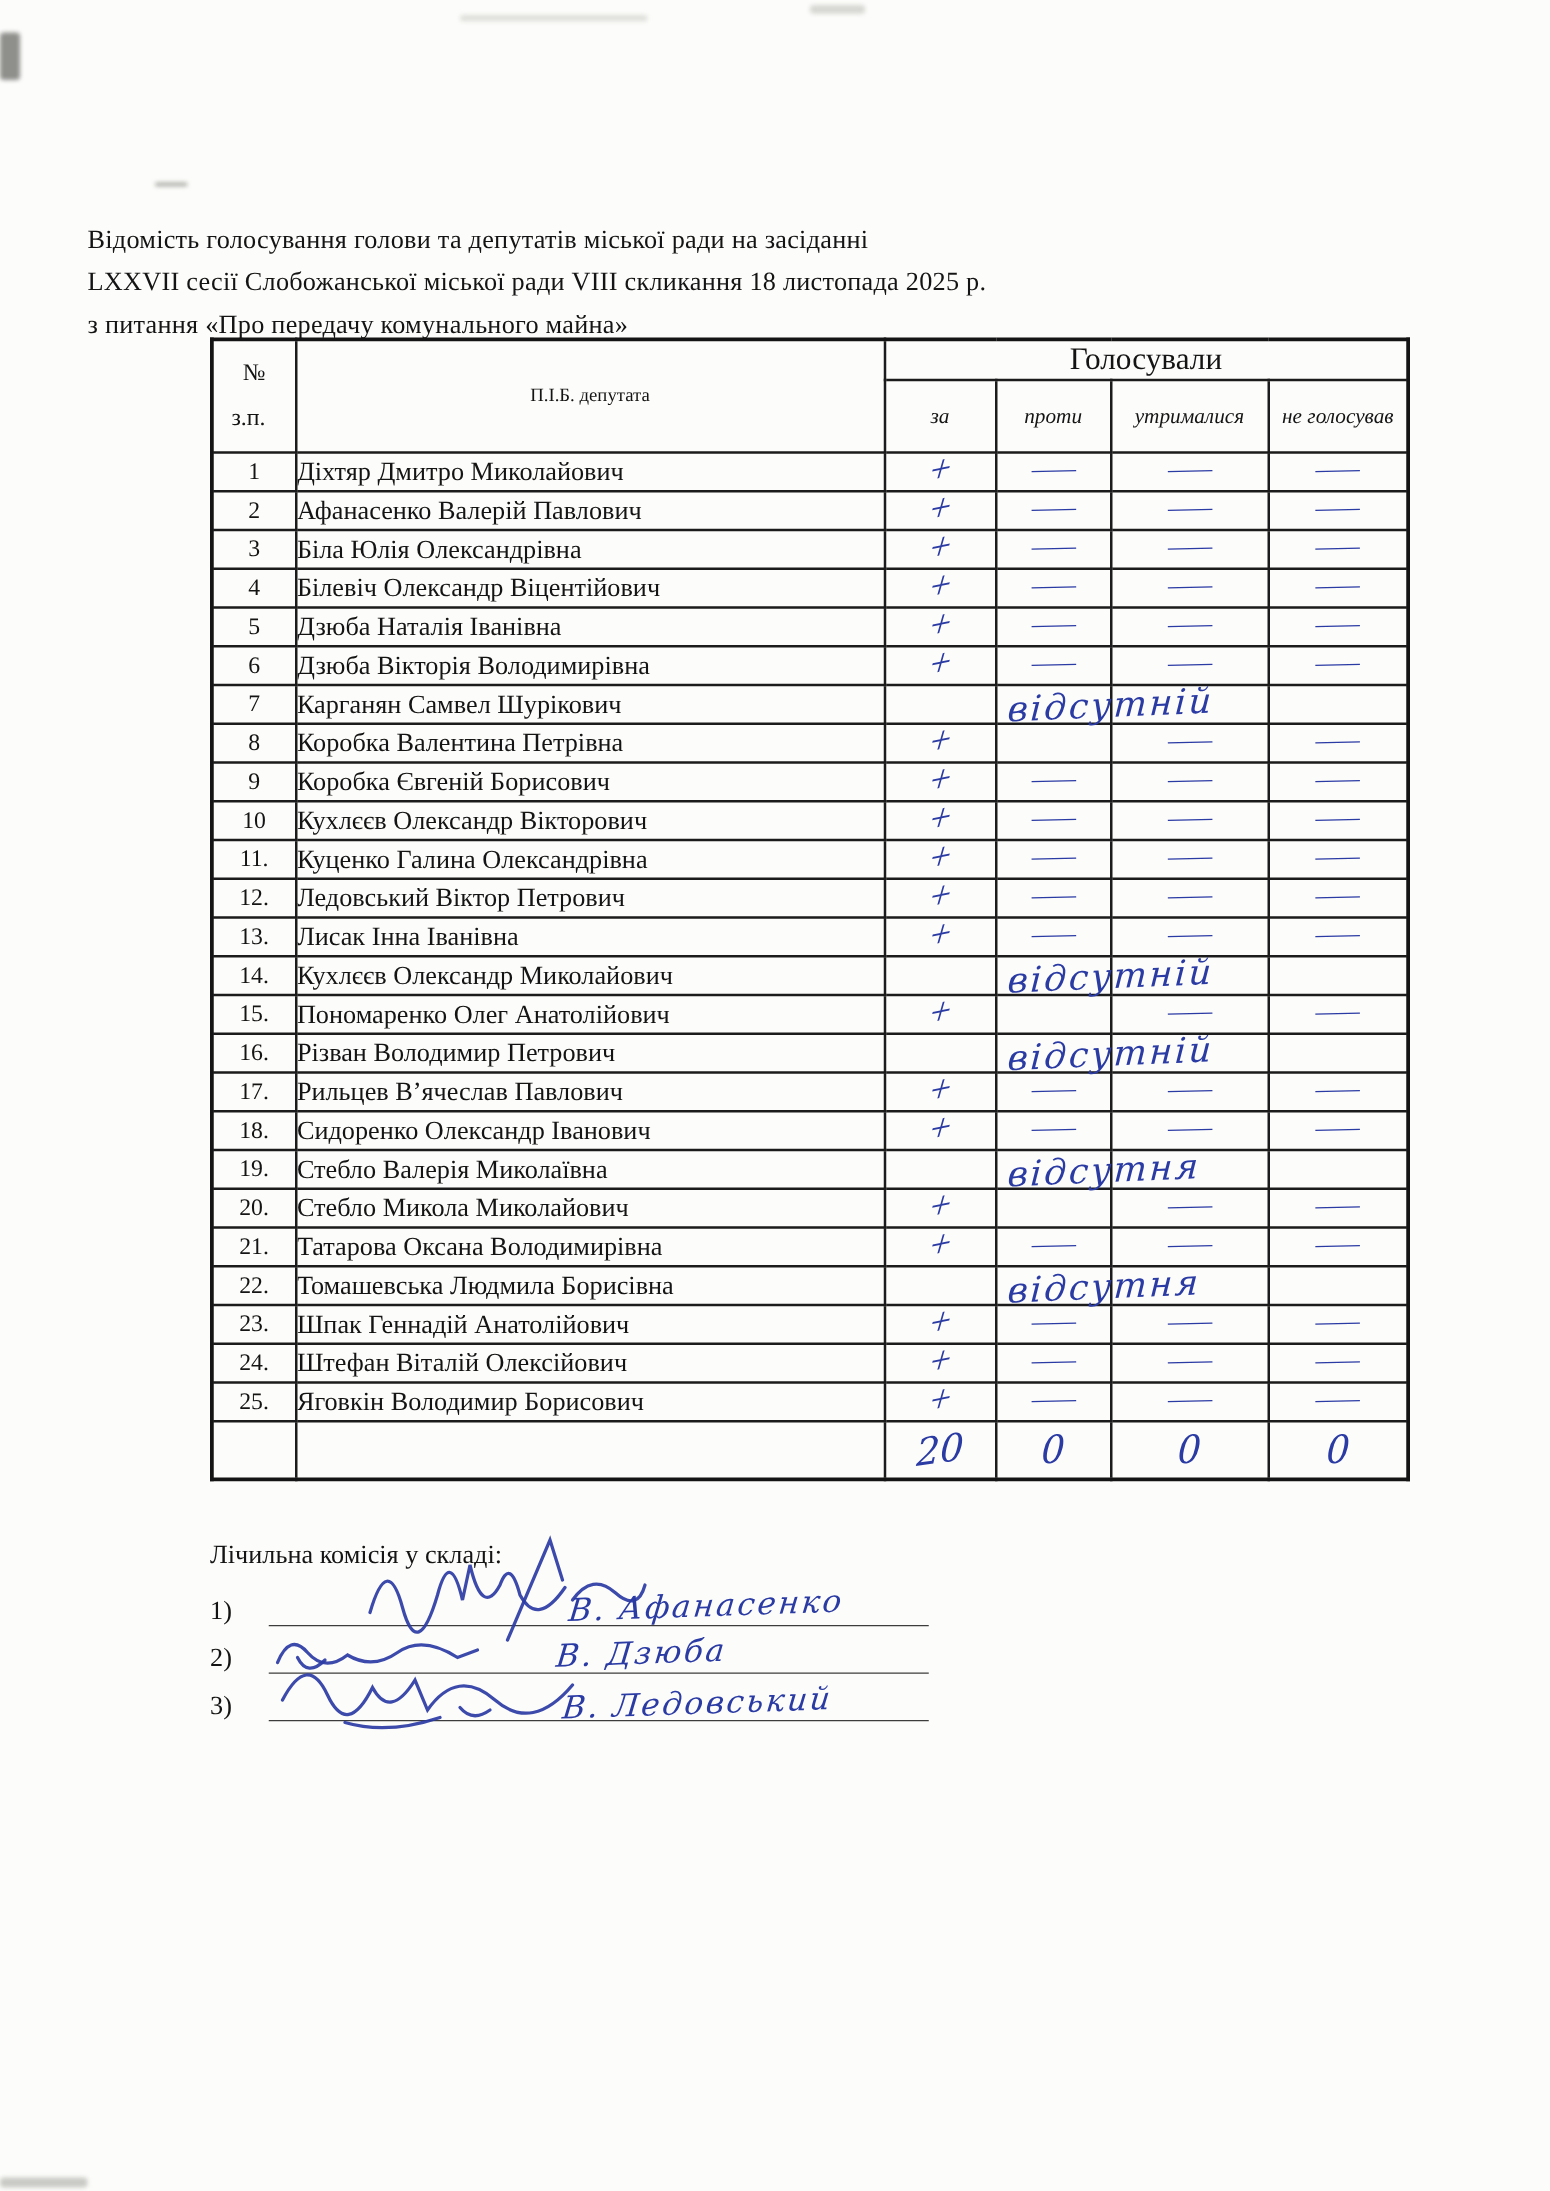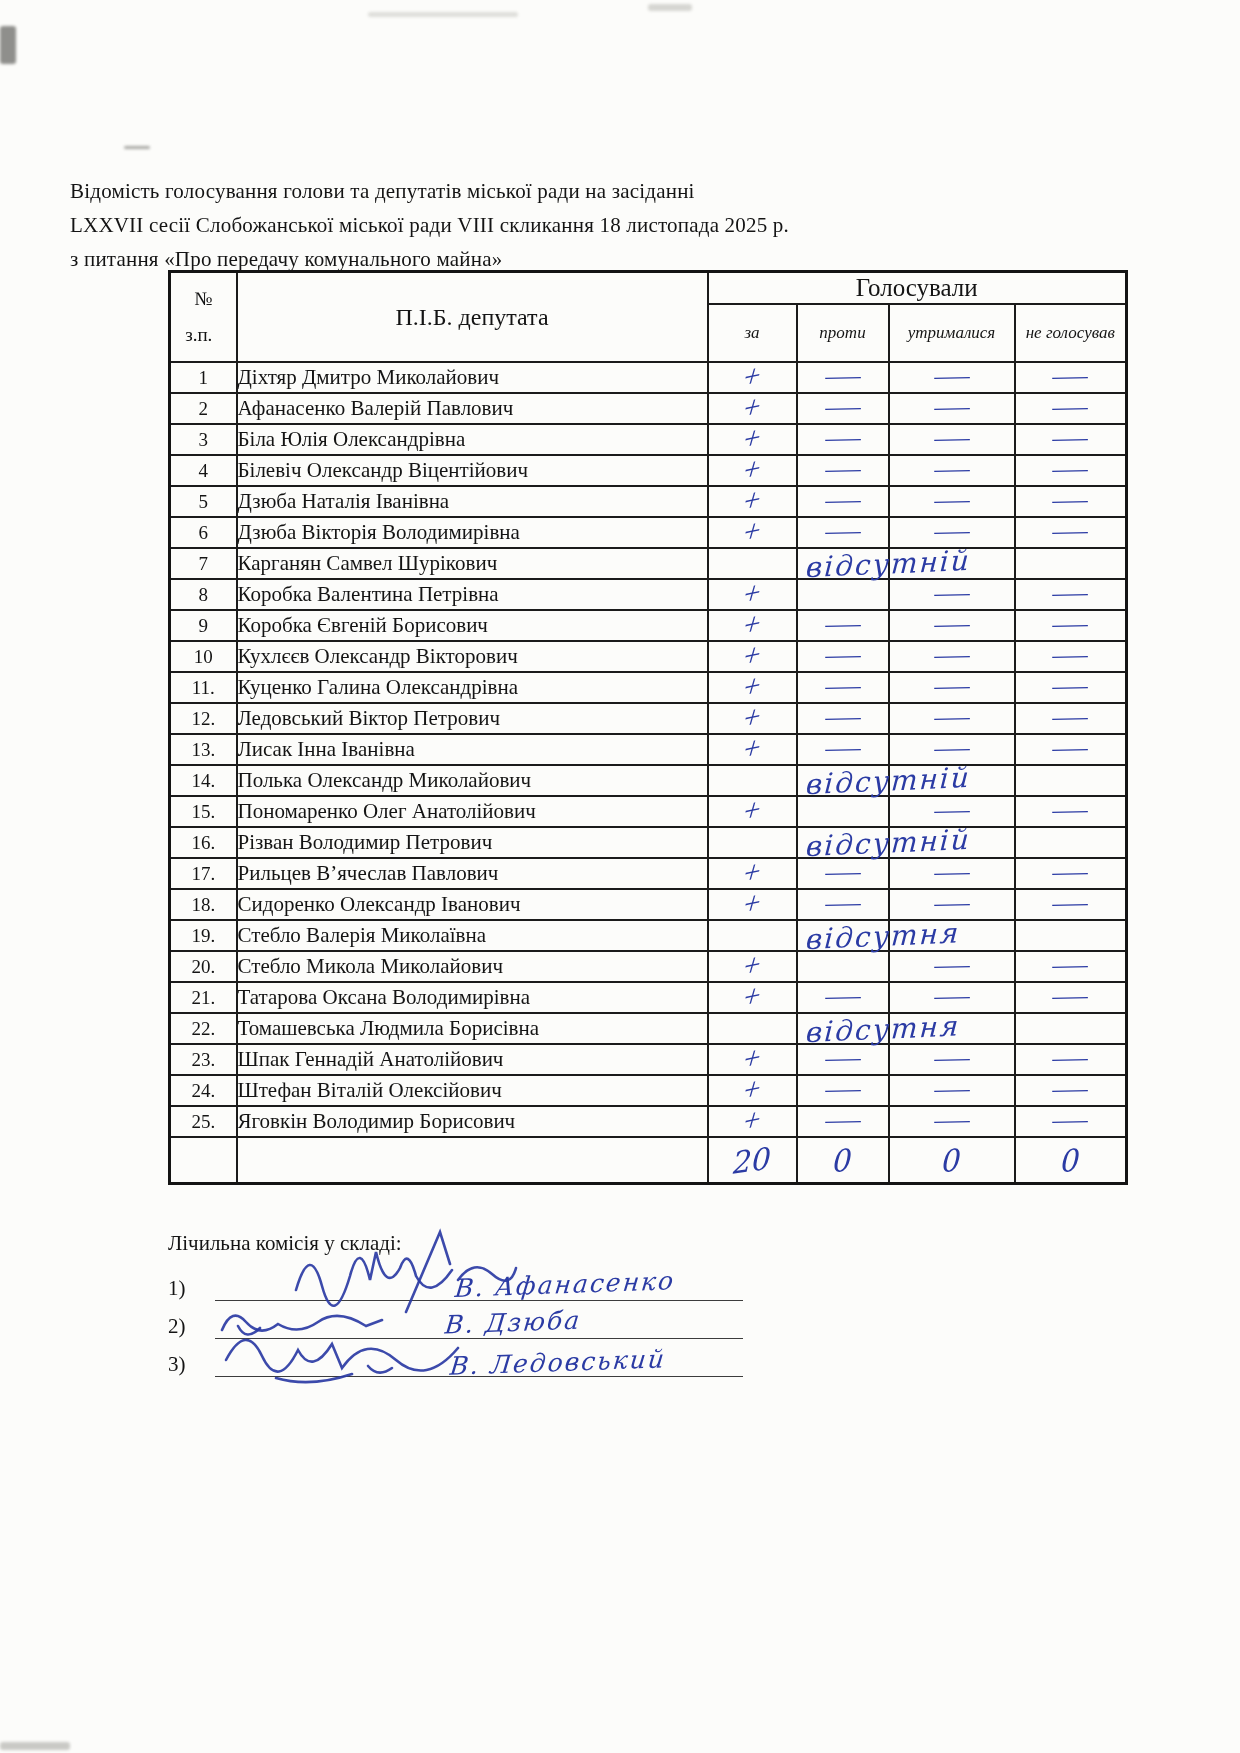--- a/index.html
+++ b/index.html
@@ -21,21 +21,21 @@
   table.votes col.c1{width:67px;} table.votes col.c2{width:471px;}
   table.votes col.c3{width:89px;} table.votes col.c4{width:92px;}
   table.votes col.c5{width:126px;} table.votes col.c6{width:112px;}
   table.votes td,table.votes th{border:2px solid #1b1b1b;padding:0;font-weight:normal;
               vertical-align:middle;}
   table.votes{border:3px solid #141414;}
   th.h-group{height:30px;font-size:25px;}
   tr.h-sub th{height:56px;font-size:17px;line-height:22px;font-style:italic;}
   th.h-num div{font-size:19px;text-align:center;}
   th.h-num .n2{text-align:center;padding:14px 13px 0 4px;}
-  th.h-name{font-size:24px;}
+  th.h-name{font-size:15px;}
   td.c-num{height:29px;text-align:center;font-size:19px;}
   td.c-name{font-size:21px;padding-left:8px;white-space:nowrap;overflow:hidden;margin-top:32px;}
   td.c-vote{text-align:center;position:relative;overflow:visible;}
   .mark-plus{display:inline-block;color:#2b3ba4;font-size:30px;line-height:20px;
              transform:rotate(-12deg) skewX(-28deg);}
   .mark-dash{display:inline-block;color:#2b3ba4;font-size:22px;line-height:14px;
              transform:scaleX(1.6) rotate(-2deg);}
   .absent-script{position:absolute;left:8px;top:-5px;width:326px;text-align:left;z-index:3;
              color:#2b3ba4;font-family:"DejaVu Serif",serif;font-style:italic;
              font-size:28px;letter-spacing:2px;white-space:nowrap;
@@ -199,21 +199,21 @@
         <tr>
       <td class="c-num">13.</td>
       <td class="c-name">Лисак Інна Іванівна</td>
       <td class="c-vote"><span class="mark-plus">+</span></td>
       <td class="c-vote"><span class="mark-dash">—</span></td>
       <td class="c-vote"><span class="mark-dash">—</span></td>
       <td class="c-vote"><span class="mark-dash">—</span></td>
     </tr>
         <tr>
       <td class="c-num">14.</td>
-      <td class="c-name">Полька Олександр Миколайович</td>
+      <td class="c-name">Кухлєєв Олександр Миколайович</td>
       <td class="c-vote"></td>
       <td class="c-vote">
             <span class="absent-script">відсутній</span>
           </td>
       <td class="c-vote"></td>
       <td class="c-vote"></td>
     </tr>
         <tr>
       <td class="c-num">15.</td>
       <td class="c-name">Пономаренко Олег Анатолійович</td>

